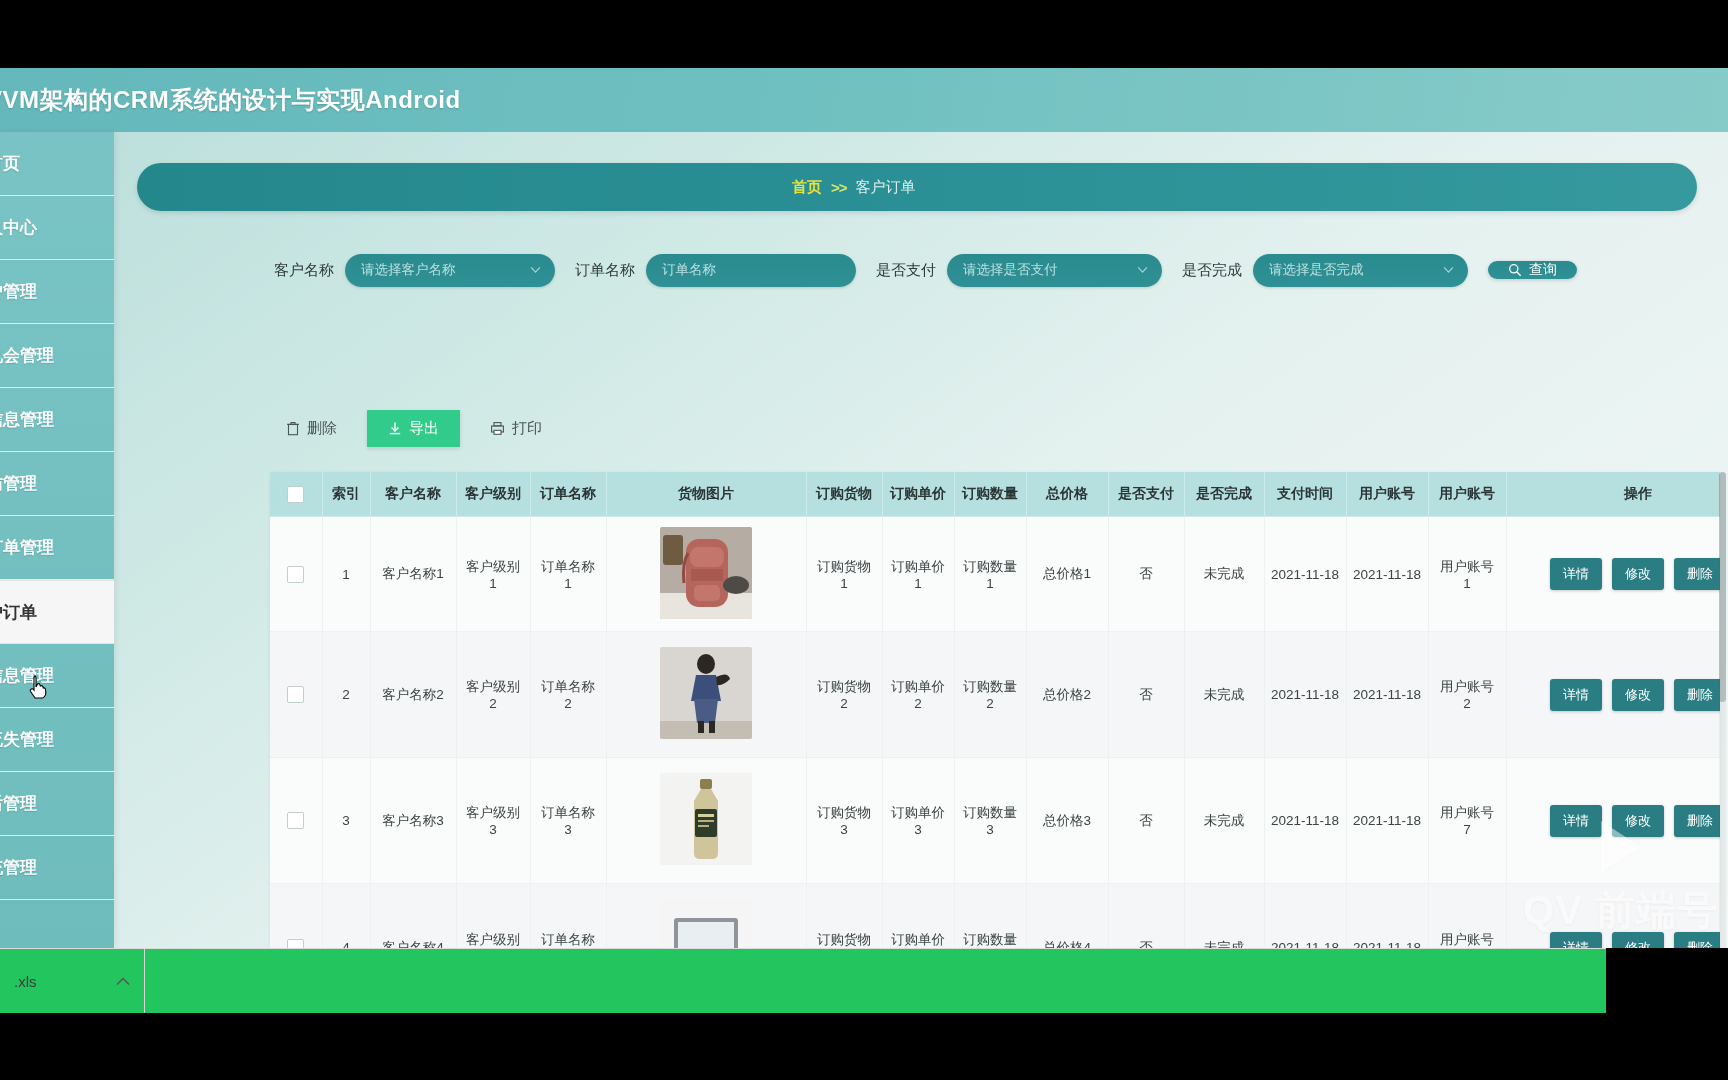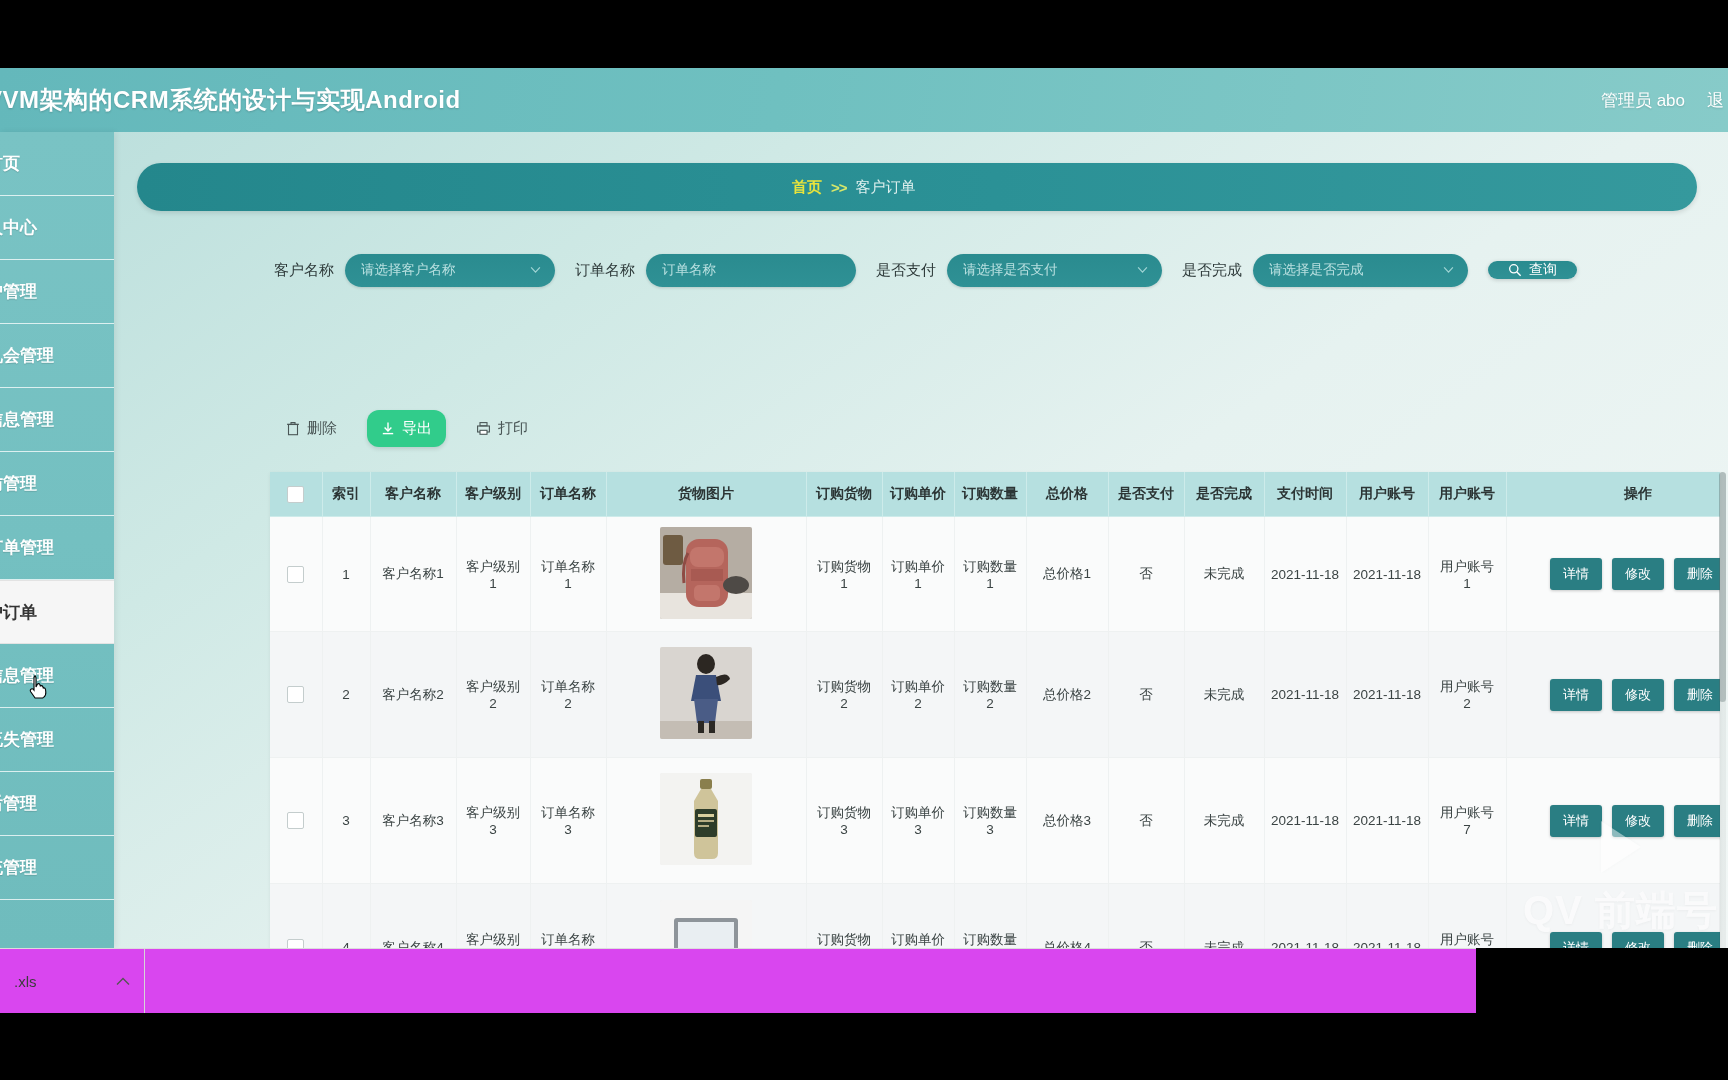--- a/index.html
+++ b/index.html
@@ -113,21 +113,21 @@
   }
 
   
   .toolbar{position:absolute;left:168px;top:278px;display:flex;align-items:center;gap:26px;}
   .tb-btn{
     display:flex;align-items:center;gap:7px;font-size:15px;color:#4a5656;
     cursor:pointer;background:transparent;border:none;padding:6px 4px;
     font-family:"Liberation Sans",sans-serif;
   }
   .tb-export{
-    background:#31cc8b;color:#fff;border-radius:12px;padding:9px 14px;
+    background:#31cc8b;color:#fff;border-radius:0;padding:9px 21px;
     box-shadow:0 2px 4px rgba(0,0,0,.12);
   }
 
   
   .table-wrap{
     position:absolute;left:156px;top:340px;width:1450px;height:616px;
     overflow:hidden;background:#fafbfb;
     box-shadow:0 1px 4px rgba(0,0,0,.06);
   }
   table.grid{border-collapse:collapse;width:1450px;table-layout:fixed;}
@@ -166,22 +166,22 @@
   .wm-tri{
     width:0;height:0;border-left:40px solid #ffffff;
     border-top:26px solid transparent;border-bottom:26px solid transparent;
     opacity:.85;filter:drop-shadow(0 0 2px rgba(0,0,0,.06));
   }
   .wm-text{color:#fff;font-size:40px;font-weight:bold;letter-spacing:1px;
     text-shadow:0 1px 3px rgba(0,0,0,.08);white-space:nowrap;}
 
   
   .dlbar{
-    position:absolute;left:0;top:948px;width:1476px;height:65px;
-    background:#d946ef;border-top:1px solid #dcdcdc;display:flex;align-items:center;
+    position:absolute;left:0;top:948px;width:1606px;height:65px;
+    background:#22c55e;border-top:1px solid #dcdcdc;display:flex;align-items:center;
     z-index:55;
   }
   .dl-item{
     width:145px;height:65px;display:flex;align-items:center;justify-content:space-between;
     padding:0 14px;box-sizing:border-box;border-right:1px solid #d6d6d6;
     font-size:15px;color:#3c3c3c;cursor:pointer;
   }
   .dl-right{margin-left:auto;padding-right:22px;font-size:13px;color:#5a5a5a;}
   .chev-up{width:14px;height:9px;}
 
@@ -199,24 +199,20 @@
 <body>
 
 <div id="screen">
 
   <div class="letterbox-top"></div>
 
   <div class="app">
 
     <div class="header">
       <div class="header-title">VVM架构的CRM系统的设计与实现Android</div>
-      <div class="header-right">
-        <span>管理员 abo</span>
-        <span>退</span>
-      </div>
     </div>
 
     <div class="sidebar">
       <div class="side-item">
           <span class="lbl">首页</span>
         </div>
       <div class="side-item">
           <span class="lbl">人中心</span>
         </div>
       <div class="side-item">

